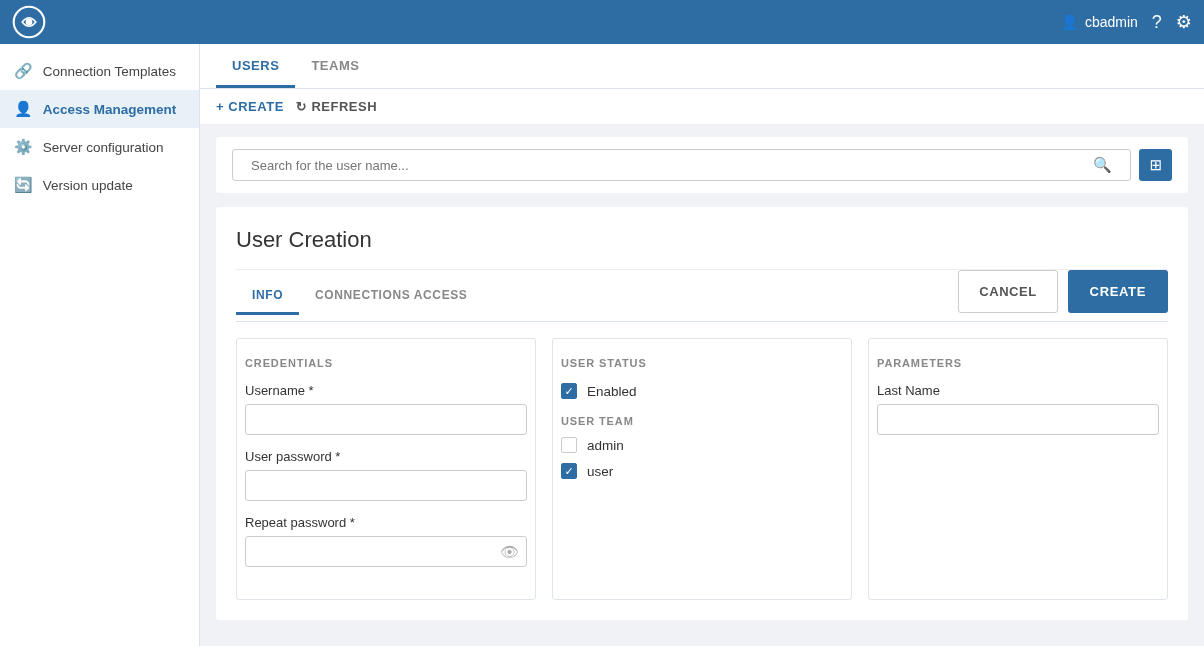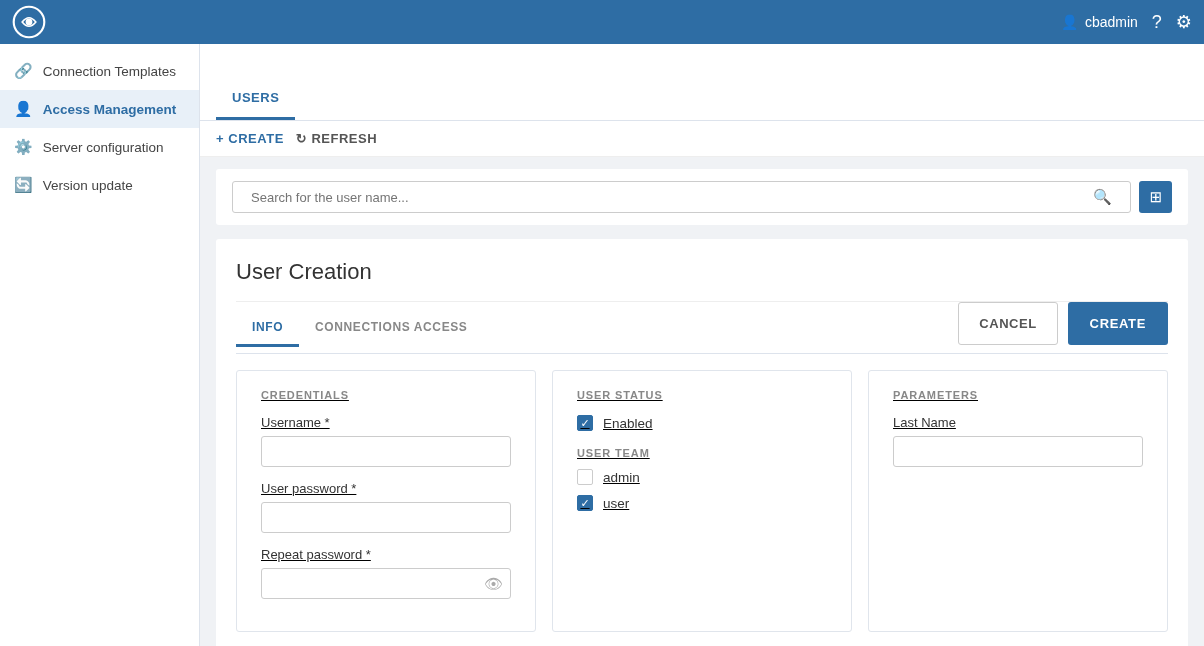--- a/index.html
+++ b/index.html
@@ -61,21 +61,21 @@
     }
     .tab {
       padding: 14px 16px 12px;
       font-size: 13px;
       font-weight: 600;
       color: #888;
       cursor: pointer;
       letter-spacing: 0.04em;
       border-bottom: 3px solid transparent;
     }
-    .tab.active { color: #2e6da4; border-bottom: 3px solid #2e6da4; margin-top: 32px; }
+    .tab.active { color: #2e6da4; border-bottom: 3px solid #2e6da4; }
 
     
     .toolbar {
       background: #fff;
       padding: 10px 16px;
       display: flex;
       align-items: center;
       gap: 12px;
       border-bottom: 1px solid #eee;
       margin-top: 0;
@@ -193,23 +193,22 @@
     
     .form-panels {
       display: flex;
       gap: 16px;
       padding: 16px 0 20px;
     }
     .form-panel {
       background: #fff;
       border: 1px solid #e0e5ec;
       border-radius: 3px;
-      padding: 18px 24px;
+      padding: 18px 8px;
       flex: 1;
-      text-decoration: underline;
     }
     .form-panel-title {
       font-size: 11px;
       font-weight: 700;
       color: #888;
       letter-spacing: 0.08em;
       margin-bottom: 14px;
     }
     .form-field { margin-bottom: 14px; }
     .form-label {
@@ -310,20 +309,21 @@
     <div class="sidebar-item">
       <span class="sidebar-icon">🔄</span>
       <span>Version update</span>
     </div>
   </div>
 
   <div class="content">
 
     <div class="tabs-bar" style="background:#fff; margin:-16px -16px 0; padding:0 16px;">
       <div class="tab active">USERS</div>
+      <div class="tab">TEAMS</div>
     </div>
 
     <div class="toolbar" style="margin:0 -16px; padding:10px 16px;">
       <button class="btn-create">+ CREATE</button>
       <button class="btn-refresh">↻ REFRESH</button>
     </div>
 
     <div class="search-row">
       <div class="search-input-wrap">
         <input class="search-input" type="text" placeholder="Search for the user name..." style="">

